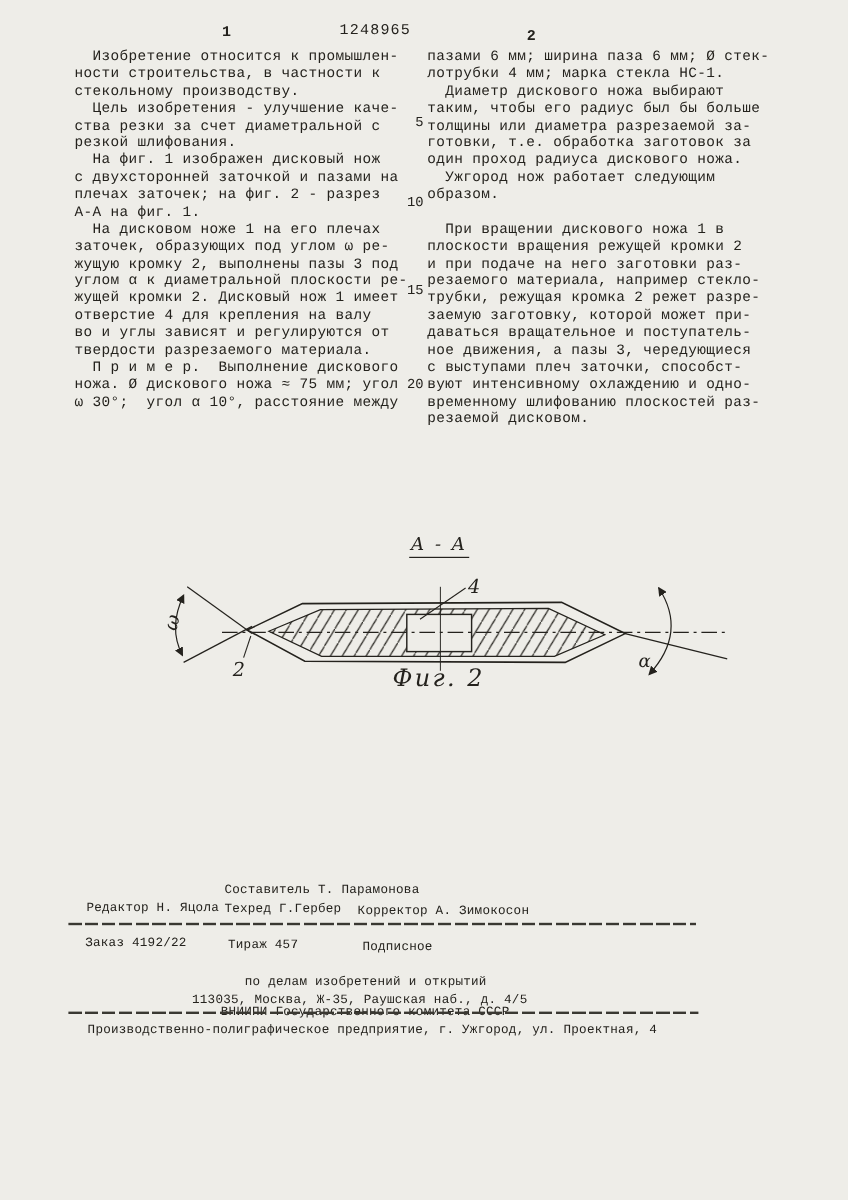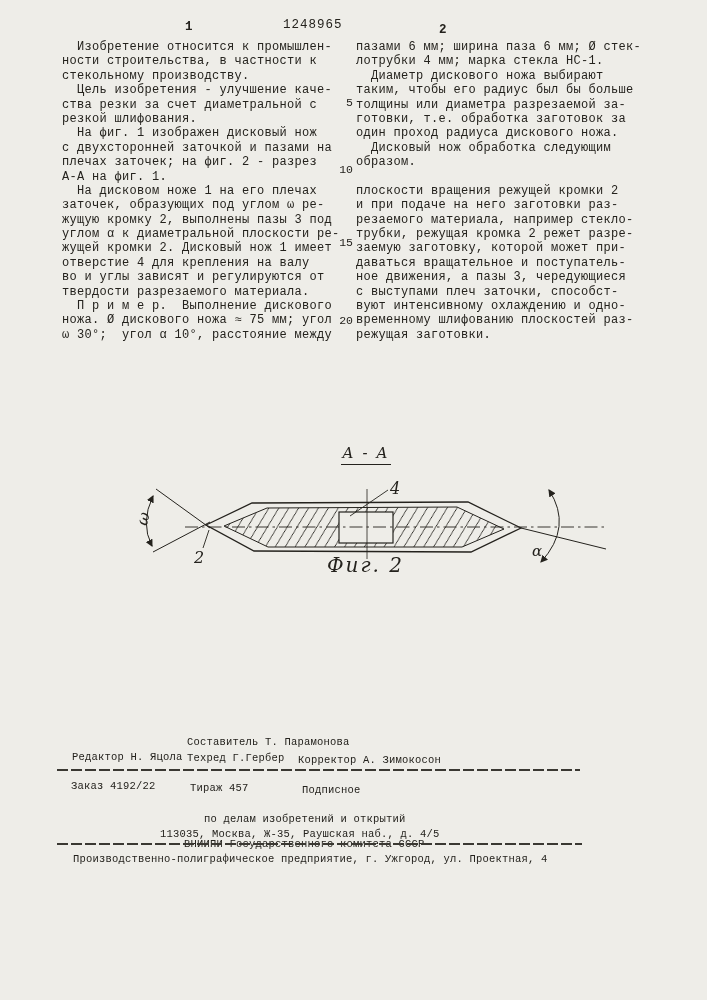--- a/index.html
+++ b/index.html
@@ -64,34 +64,35 @@
       <div class="tline">ω 30°;  угол α 10°, расстояние между</div>
     </div>
   <div id="right-col" class="col" style="left:356px;top:40px;">
       <div class="tline">пазами 6 мм; ширина паза 6 мм; Ø стек-</div>
       <div class="tline">лотрубки 4 мм; марка стекла НС-1.</div>
       <div class="tline">  Диаметр дискового ножа выбирают</div>
       <div class="tline">таким, чтобы его радиус был бы больше</div>
       <div class="tline">толщины или диаметра разрезаемой за-</div>
       <div class="tline">готовки, т.е. обработка заготовок за</div>
       <div class="tline">один проход радиуса дискового ножа.</div>
-      <div class="tline">  Дисковый нож обработка следующим</div>
+      <div class="tline">  Ужгород нож работает следующим</div>
       <div class="tline">образом.</div>
       <div class="tline"></div>
+      <div class="tline">  При вращении дискового ножа 1 в</div>
       <div class="tline">плоскости вращения режущей кромки 2</div>
       <div class="tline">и при подаче на него заготовки раз-</div>
       <div class="tline">резаемого материала, например стекло-</div>
       <div class="tline">трубки, режущая кромка 2 режет разре-</div>
       <div class="tline">заемую заготовку, которой может при-</div>
       <div class="tline">даваться вращательное и поступатель-</div>
       <div class="tline">ное движения, а пазы 3, чередующиеся</div>
       <div class="tline">с выступами плеч заточки, способст-</div>
       <div class="tline">вуют интенсивному охлаждению и одно-</div>
       <div class="tline">временному шлифованию плоскостей раз-</div>
-      <div class="tline">режущая заготовки.</div>
+      <div class="tline">резаемой дисковом.</div>
     </div>
 
   <div class="marker" style="top:96px;">5</div>
   <div class="marker" style="top:163px;">10</div>
   <div class="marker" style="top:236px;">15</div>
   <div class="marker" style="top:314px;">20</div>
 
   <div class="seclabel">А - А</div>
   <div class="figcap">Фиг. 2</div>
 

